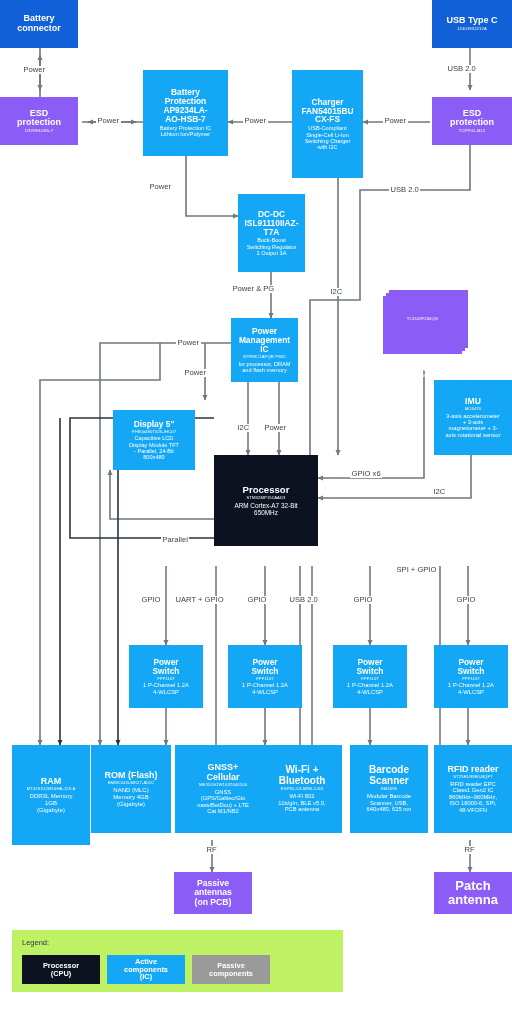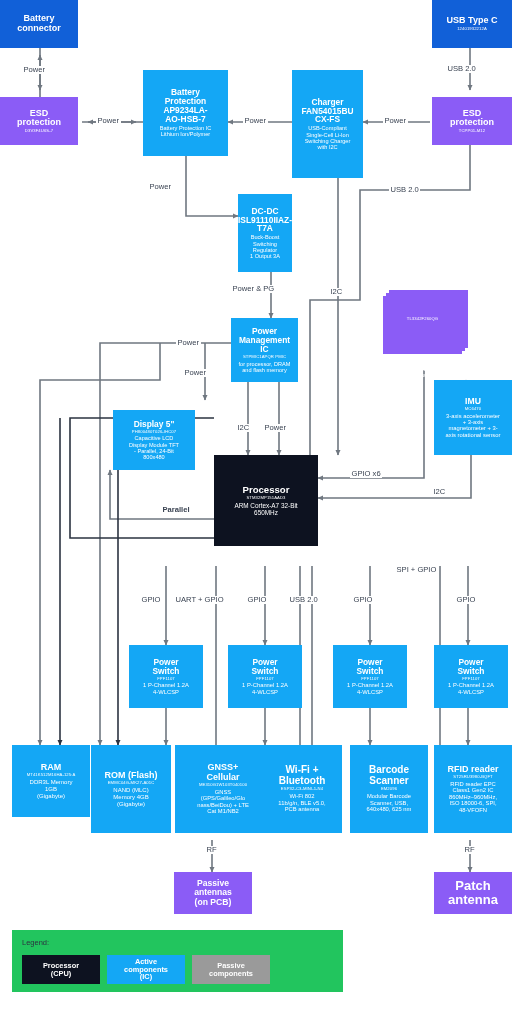--- a/index.html
+++ b/index.html
@@ -16,21 +16,21 @@
 
   .c-proc{background:#0d1220;}
   .c-ic{background:#14a7f5;}
   .c-pass{background:#8b5cf6;}
   .c-conn{background:#1160d8;}
 
   .lbl{position:absolute;color:#3a4352;font-size:7.6px;white-space:nowrap;
        background:#ffffff;padding:0 1.5px;line-height:1;}
 
   .legend{position:absolute;left:12px;top:930px;width:331px;height:62px;
-          background:#22c55e;}
+          background:#bef264;}
   .legend .cap{position:absolute;left:10px;top:8px;font-size:7.5px;color:#2b3340;}
   .legend .sw{position:absolute;top:25px;height:29px;display:flex;
               align-items:center;justify-content:center;text-align:center;
               color:#fff;font-weight:bold;font-size:7.4px;line-height:1.02;}
 </style>
 </head>
 <body>
 
 <svg id="diagram" viewBox="0 0 512 1024" xmlns="http://www.w3.org/2000/svg">
   <defs>
@@ -137,21 +137,21 @@
 <div class="blk c-ic" style="left:292px;top:70px;width:71px;height:108px;">
   <span class="t" style="font-size:8.4px;white-space:pre-line">Charger
 FAN54015BU
 CX-FS</span>
   <span class="d" style="font-size:5.6px;white-space:pre-line">USB-Compliant
 Single-Cell Li-Ion
 Switching Charger
 with I2C</span>
 </div>
 
-<div class="blk c-ic" style="left:238px;top:194px;width:54px;height:78px;">
+<div class="blk c-ic" style="left:238px;top:194px;width:67px;height:78px;">
   <span class="t" style="font-size:8.4px;white-space:pre-line">DC-DC
 ISL91110IIAZ-
 T7A</span>
   <span class="d" style="font-size:5.6px;white-space:pre-line">Buck-Boost
 Switching Regulator
 1 Output 3A</span>
 </div>
 
 <div class="blk c-ic" style="left:231px;top:318px;width:67px;height:64px;">
   <span class="t" style="font-size:8.4px;white-space:pre-line">Power
@@ -219,21 +219,21 @@
 4-WLCSP</span>
 </div>
 <div class="blk c-ic" style="left:434px;top:645px;width:74px;height:63px;">
   <span class="t" style="font-size:8.4px;white-space:pre-line">Power
 Switch</span>
   <span class="pn">FPF1107</span>
   <span class="d" style="font-size:5.8px;white-space:pre-line">1 P-Channel 1.2A
 4-WLCSP</span>
 </div>
 
-<div class="blk c-ic" style="left:12px;top:745px;width:78px;height:72px;">
+<div class="blk c-ic" style="left:12px;top:745px;width:78px;height:100px;">
   <span class="t" style="font-size:9px;white-space:pre-line">RAM</span>
   <span class="pn">MT41K512M16HA-125:A</span>
   <span class="d" style="font-size:6px;white-space:pre-line">DDR3L Memory
 1GB
 (Gigabyte)</span>
 </div>
 <div class="blk c-ic" style="left:91px;top:745px;width:80px;height:88px;">
   <span class="t" style="font-size:9px;white-space:pre-line">ROM (Flash)</span>
   <span class="pn">EMMC04G-MK27-A01C</span>
   <span class="d" style="font-size:6px;white-space:pre-line">NAND (MLC)
@@ -293,21 +293,21 @@
 <div class="lbl" style="left:389px;top:186px;">USB 2.0</div>
 <div class="lbl" style="left:148px;top:183px;">Power</div>
 <div class="lbl" style="left:231px;top:285px;">Power &amp; PG</div>
 <div class="lbl" style="left:176px;top:339px;">Power</div>
 <div class="lbl" style="left:183px;top:369px;">Power</div>
 <div class="lbl" style="left:329px;top:288px;">I2C</div>
 <div class="lbl" style="left:236px;top:424px;">I2C</div>
 <div class="lbl" style="left:263px;top:424px;">Power</div>
 <div class="lbl" style="left:350px;top:470px;">GPIO x6</div>
 <div class="lbl" style="left:432px;top:488px;">I2C</div>
-<div class="lbl" style="left:161px;top:506px;font-weight:bold;">Parallel</div>
+<div class="lbl" style="left:161px;top:536px;">Parallel</div>
 <div class="lbl" style="left:140px;top:596px;">GPIO</div>
 <div class="lbl" style="left:174px;top:596px;">UART + GPIO</div>
 <div class="lbl" style="left:246px;top:596px;">GPIO</div>
 <div class="lbl" style="left:288px;top:596px;">USB 2.0</div>
 <div class="lbl" style="left:352px;top:596px;">GPIO</div>
 <div class="lbl" style="left:395px;top:566px;">SPI + GPIO</div>
 <div class="lbl" style="left:455px;top:596px;">GPIO</div>
 <div class="lbl" style="left:205px;top:846px;">RF</div>
 <div class="lbl" style="left:463px;top:846px;">RF</div>
 

